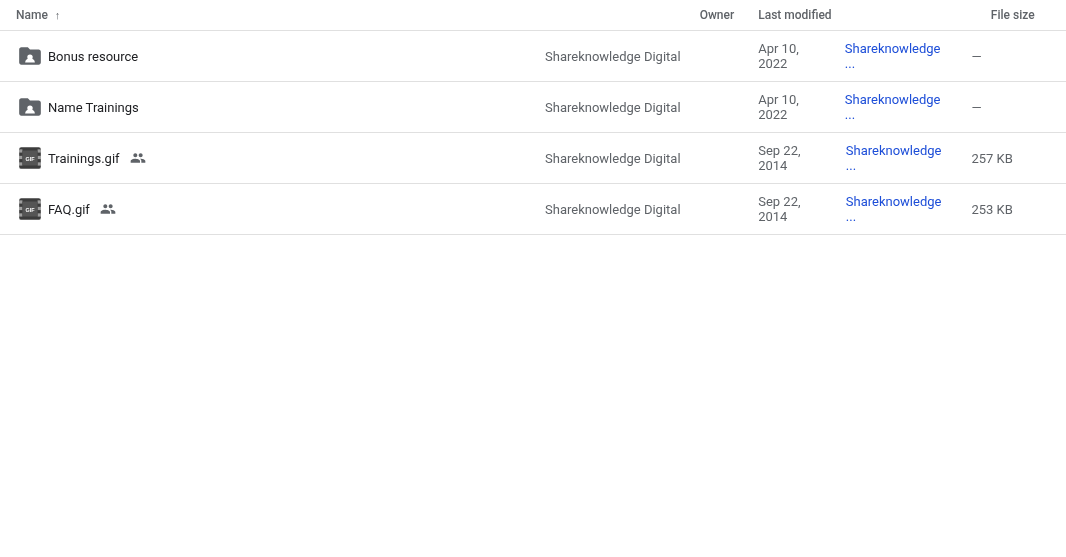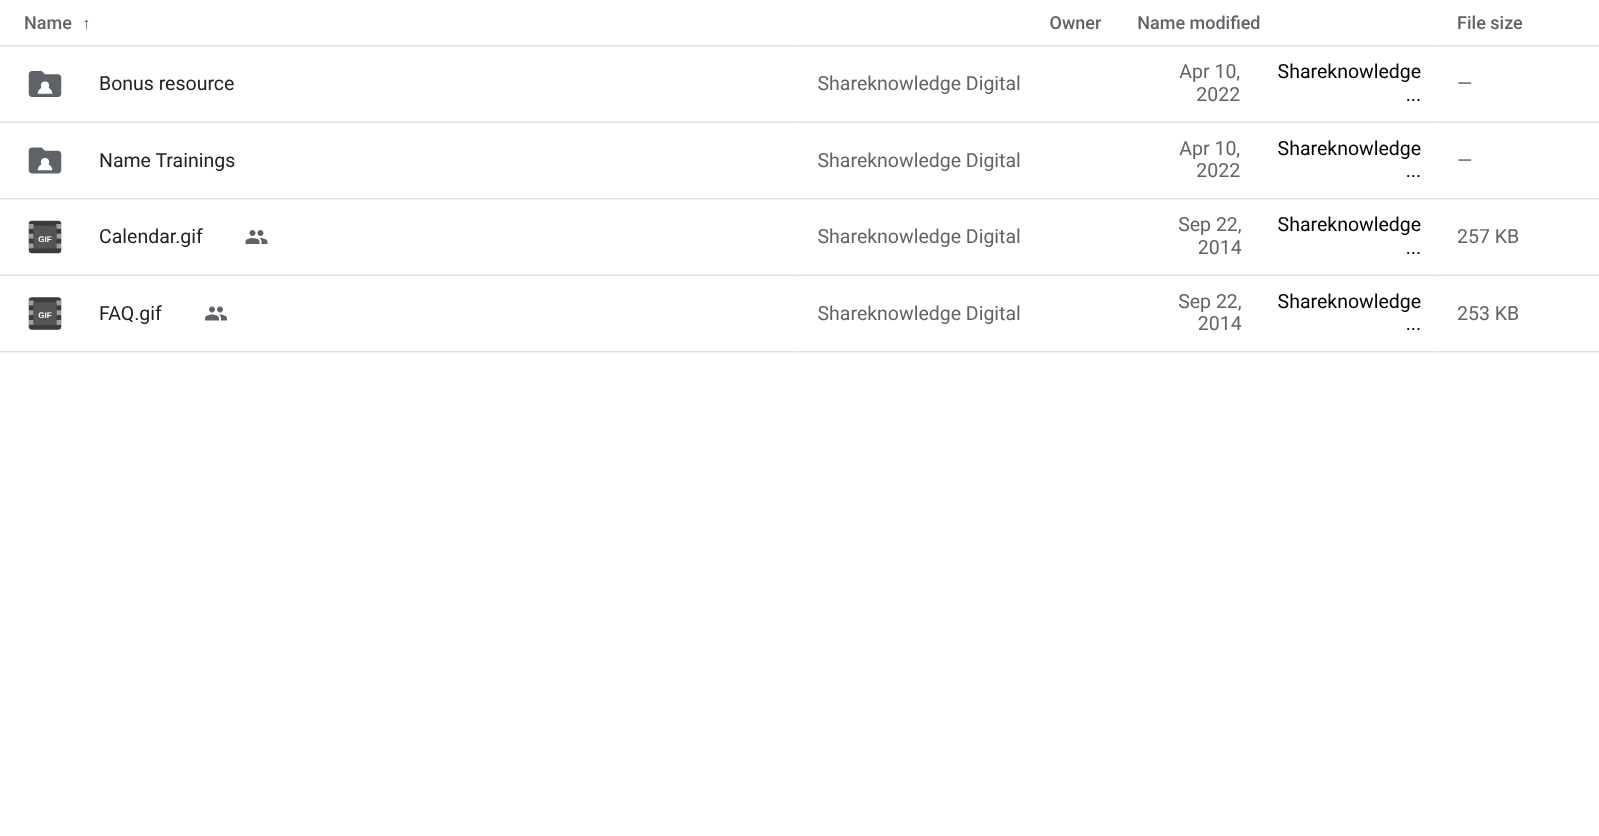--- a/index.html
+++ b/index.html
@@ -46,20 +46,21 @@
       width: 20%;
       text-align: right;
     }
 
     .file-table th.col-modified {
       width: 20%;
     }
 
     .file-table th.col-size {
       width: 10%;
+      text-align: center;
     }
 
     .file-table tbody tr {
       border-bottom: 1px solid #e0e0e0;
     }
 
     .file-table td {
       padding: 10px 12px;
       font-size: 13px;
       color: #202124;
@@ -73,21 +74,21 @@
     .file-table td.col-owner,
     .file-table td.col-modified,
     .file-table td.col-size {
       color: #5f6368;
       font-size: 13px;
     }
 
     .name-cell {
       display: flex;
       align-items: center;
-      gap: 22px;
+      gap: 4px;
     }
 
     .file-icon {
       width: 28px;
       height: 28px;
       flex-shrink: 0;
       display: flex;
       align-items: center;
       justify-content: center;
     }
@@ -108,43 +109,42 @@
       display: inline-block;
       margin-left: 4px;
       font-size: 11px;
       color: #5f6368;
     }
 
     .modified-cell {
       display: flex;
       align-items: center;
       gap: 18px;
-      text-align: right;
     }
 
     .modifier-text {
-      color: #000000;
+      color: #1d4ed8;
       font-size: 13px;
     }
   </style>
 </head>
 <body>
 
 <table class="file-table">
   <thead>
     <tr>
       <th class="col-name">
         <span>Name</span>
         <span class="sort-arrow">↑</span>
       </th>
       <th class="col-owner">
         <span>Owner</span>
       </th>
       <th class="col-modified">
-        <span>Name modified</span>
+        <span>Last modified</span>
       </th>
       <th class="col-size">
         <span>File size</span>
       </th>
     </tr>
   </thead>
   <tbody id="file-list-body">
   <tr>
         <td class="col-name">
           <div class="name-cell">
@@ -198,21 +198,21 @@
     <rect x="2" y="4" width="3" height="3" fill="#fff" opacity="0.5"></rect>
     <rect x="2" y="10" width="3" height="3" fill="#fff" opacity="0.5"></rect>
     <rect x="2" y="16" width="3" height="3" fill="#fff" opacity="0.5"></rect>
     <rect x="19" y="4" width="3" height="3" fill="#fff" opacity="0.5"></rect>
     <rect x="19" y="10" width="3" height="3" fill="#fff" opacity="0.5"></rect>
     <rect x="19" y="16" width="3" height="3" fill="#fff" opacity="0.5"></rect>
     <rect x="5" y="5" width="14" height="14" rx="1" fill="#555"></rect>
     <text x="12" y="15" text-anchor="middle" fill="#fff" font-size="5" font-family="Arial" font-weight="bold">GIF</text>
   </svg>
             </div>
-            <span class="file-name-text">Calendar.gif</span>
+            <span class="file-name-text">Trainings.gif</span>
             <span class="shared-badge">
               <svg viewBox="0 0 24 24" width="16" height="16" fill="#5f6368">
     <path d="M16 11c1.66 0 2.99-1.34 2.99-3S17.66 5 16 5c-1.66 0-3 1.34-3 3s1.34 3 3 3zm-8 0c1.66 0 2.99-1.34 2.99-3S9.66 5 8 5C6.34 5 5 6.34 5 8s1.34 3 3 3zm0 2c-2.33 0-7 1.17-7 3.5V19h14v-2.5c0-2.33-4.67-3.5-7-3.5zm8 0c-.29 0-.62.02-.97.05 1.16.84 1.97 1.97 1.97 3.45V19h6v-2.5c0-2.33-4.67-3.5-7-3.5z"></path>
   </svg>
             </span>
           </div>
         </td>
         <td class="col-owner">Shareknowledge Digital</td>
         <td class="col-modified">
           <div class="modified-cell">

